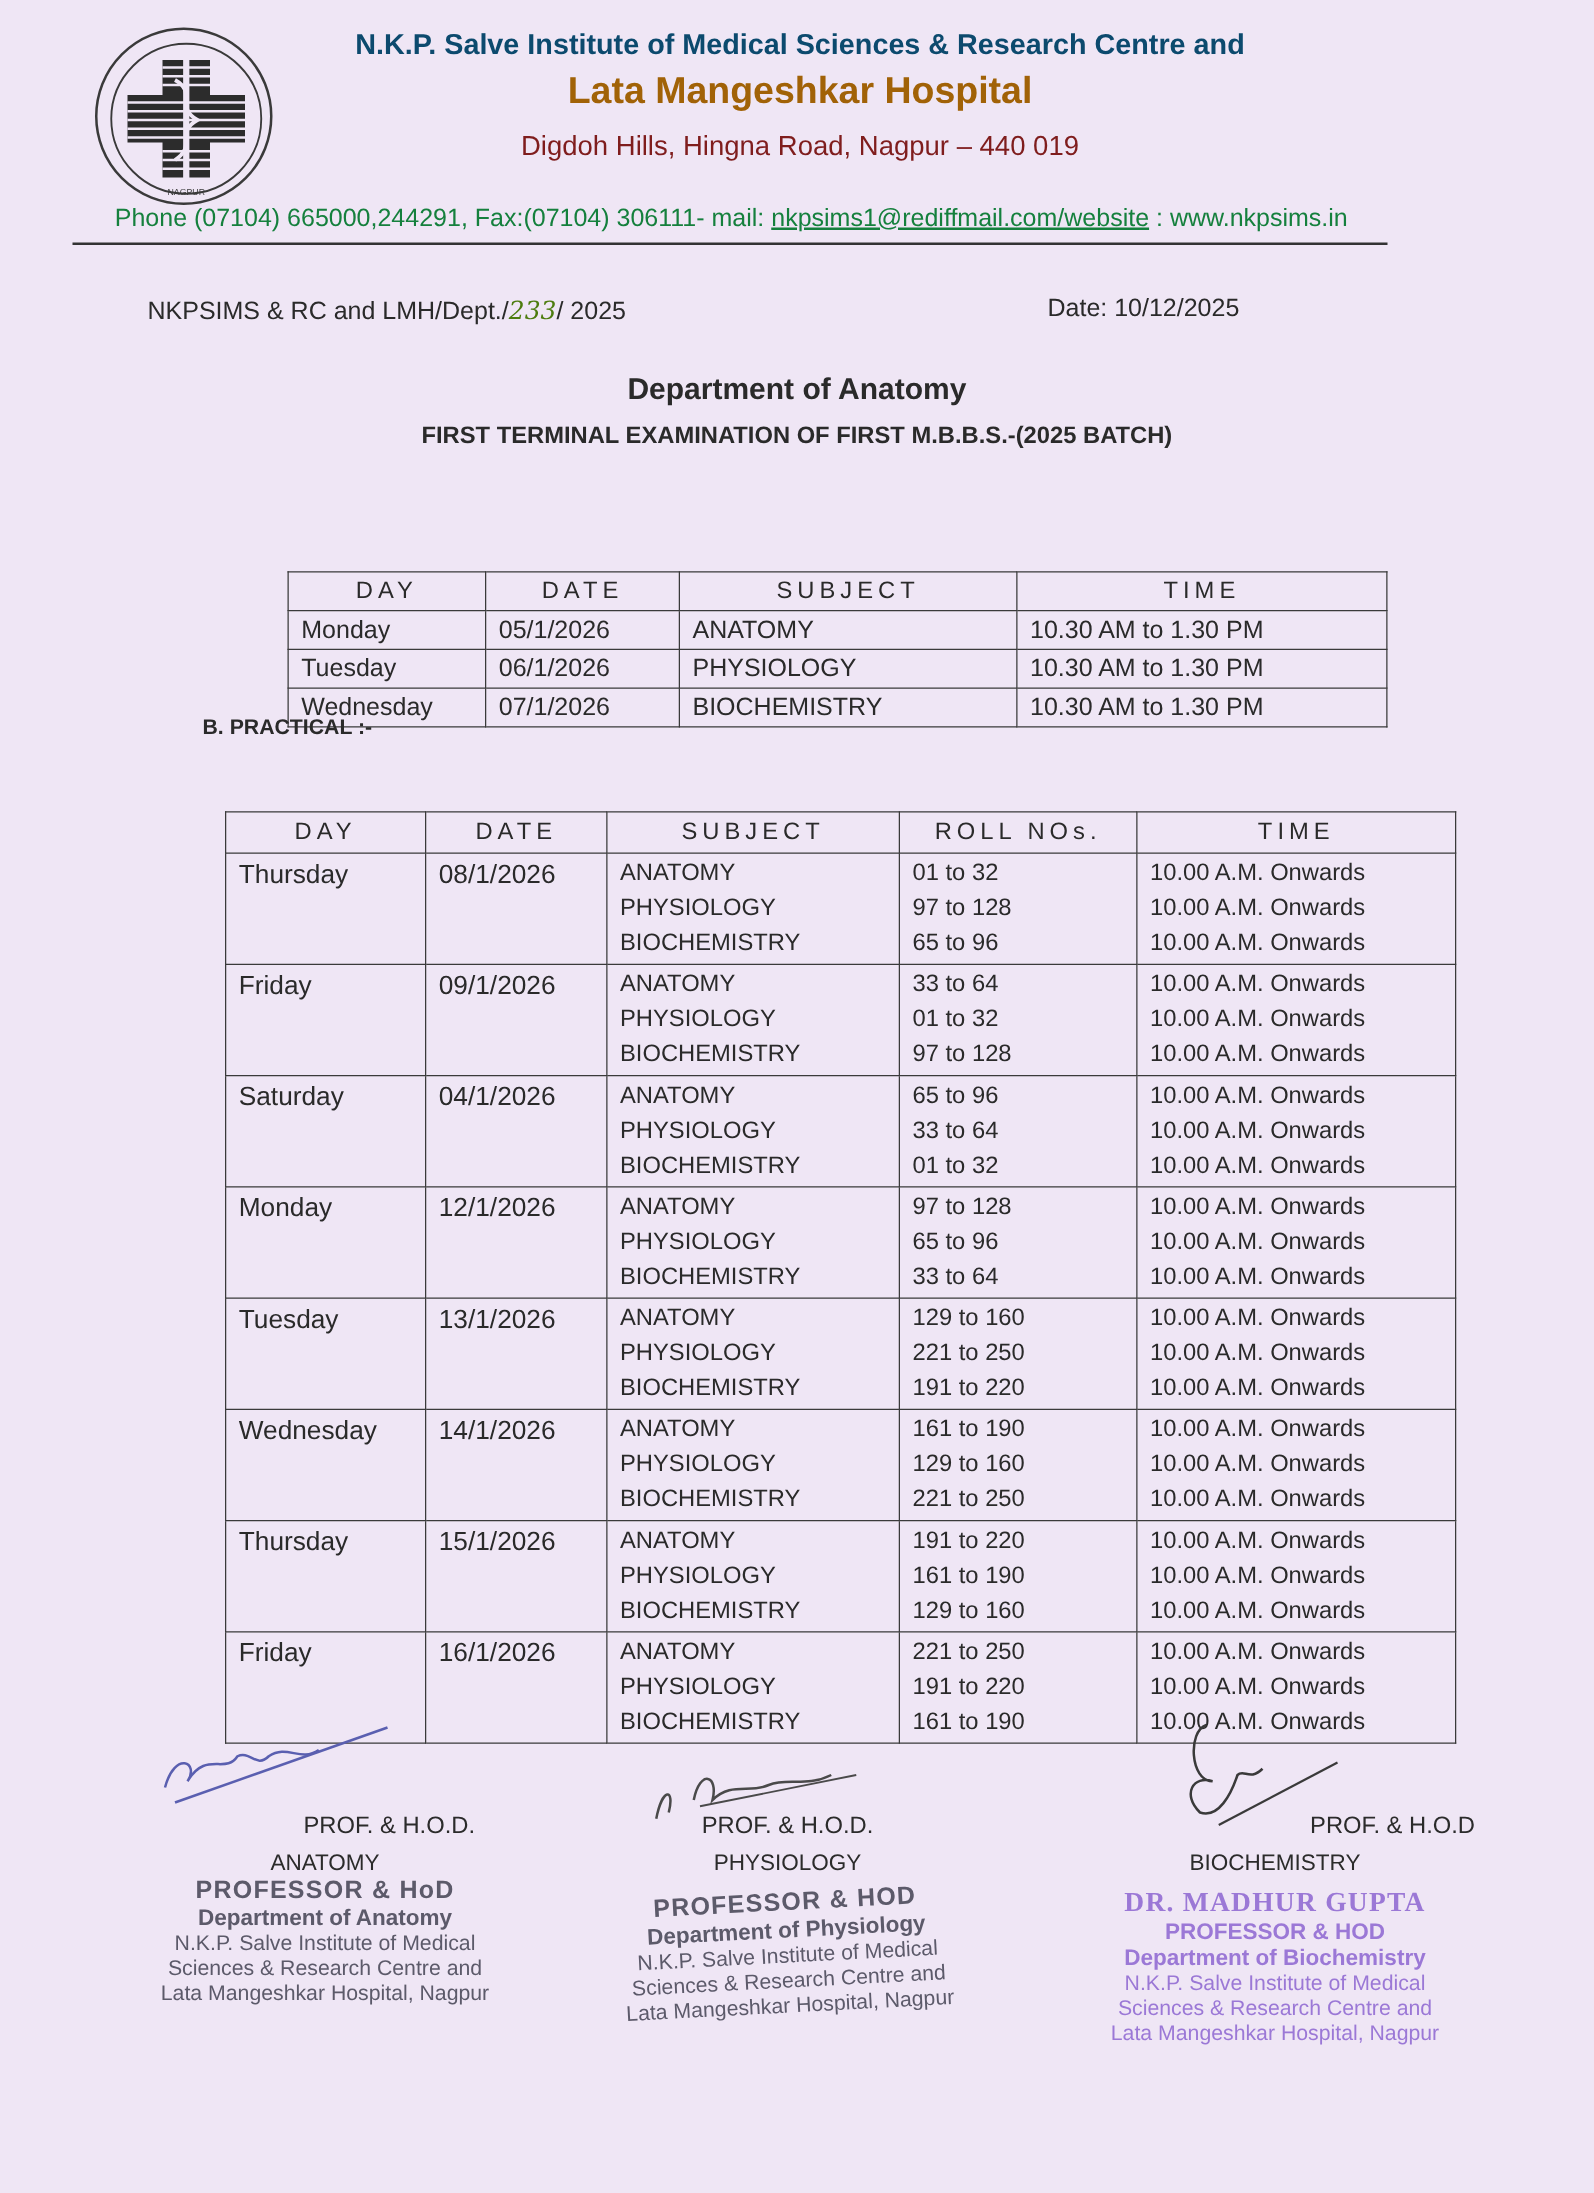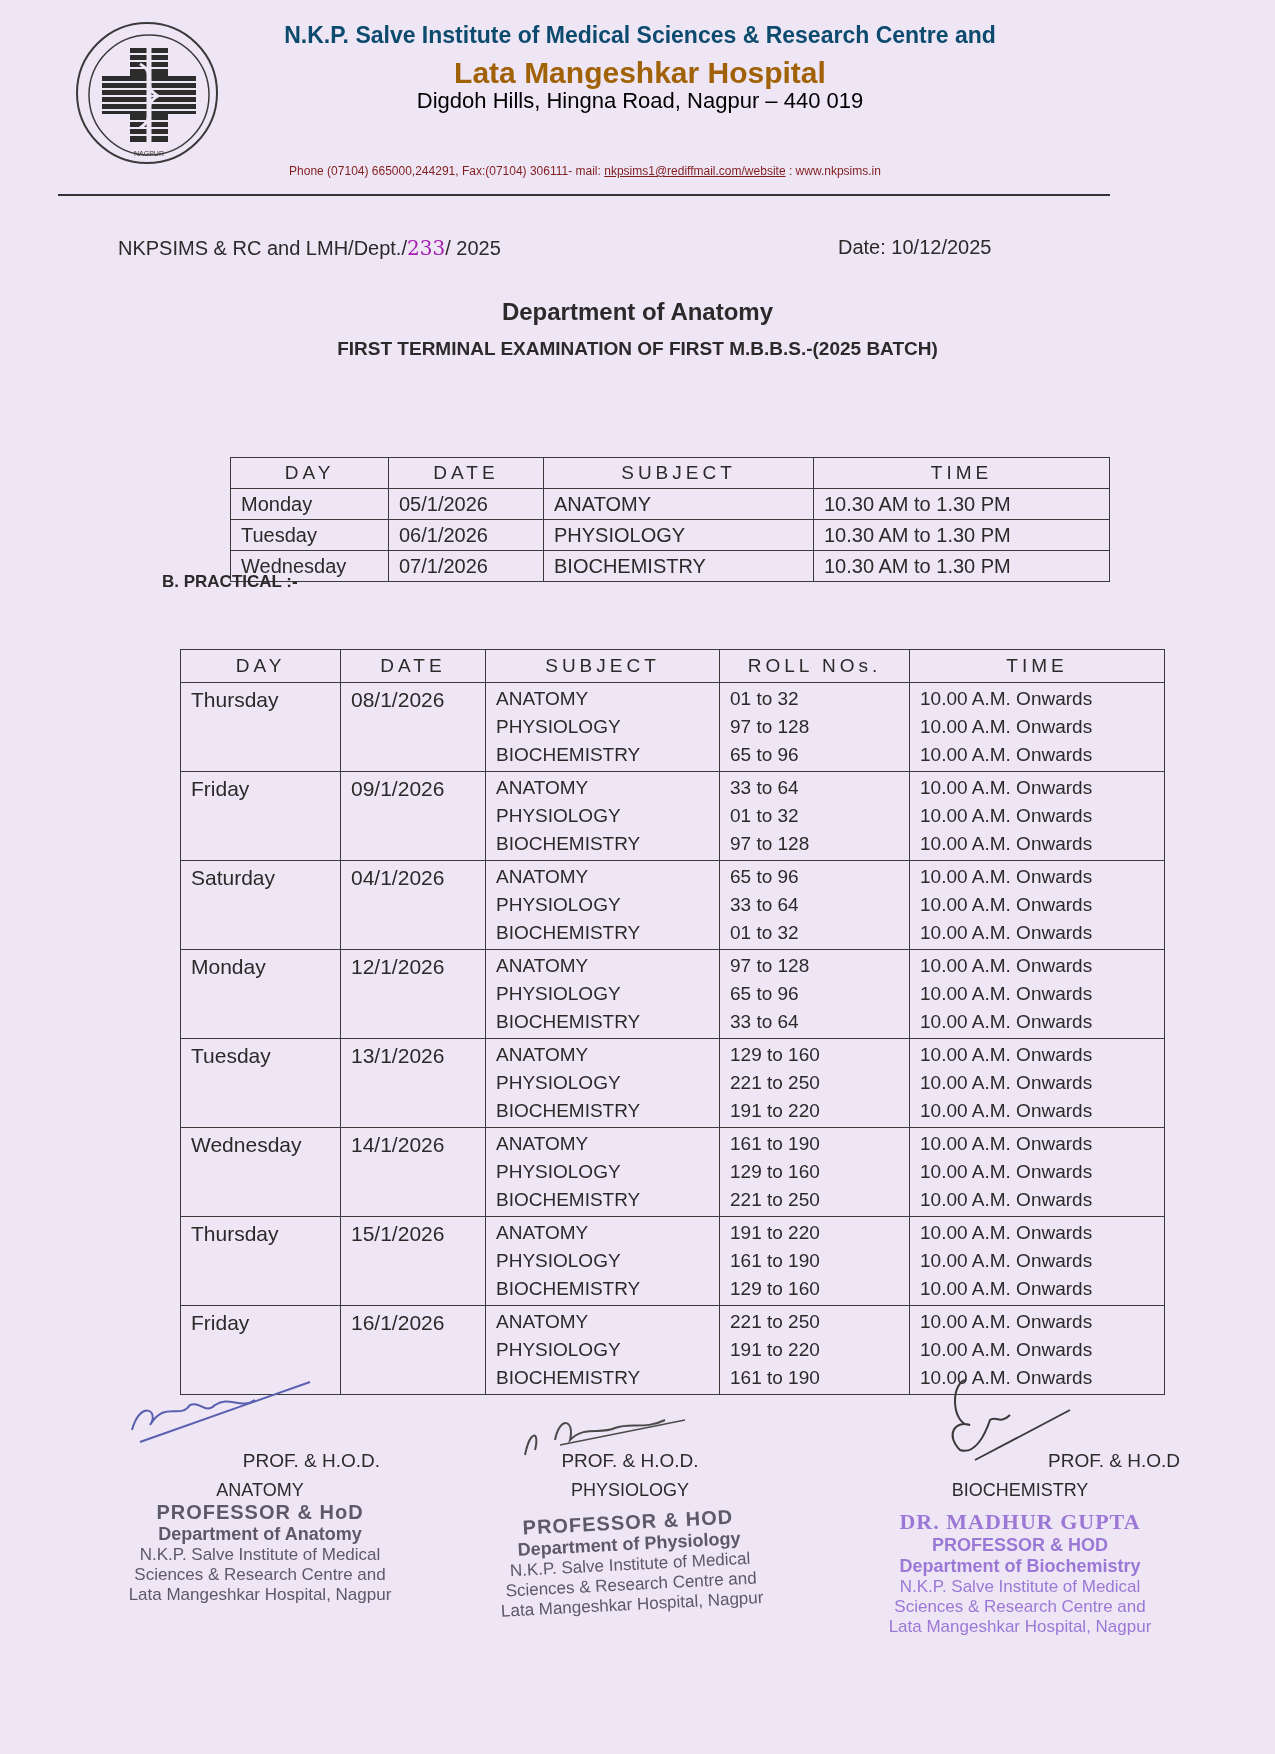--- a/index.html
+++ b/index.html
@@ -23,36 +23,36 @@
   .logo svg { position: absolute; left: 0; top: 0; }
   .inst-name {
     position: absolute; left: 245px; top: 22px; width: 790px;
     text-align: center; font-size: 23px; font-weight: bold; color: #0c4a6e;
   }
   .inst-name2 {
     position: absolute; left: 245px; top: 56px; width: 790px;
     text-align: center; font-size: 30px; font-weight: bold; color: #a16207;
   }
   .inst-addr {
-    position: absolute; left: 245px; top: 88px; width: 790px;
-    text-align: center; font-size: 22px; color: #000000;
+    position: absolute; left: 245px; top: 104px; width: 790px;
+    text-align: center; font-size: 22px; color: #7f1d1d;
   }
   .contact-line {
     position: absolute; left: 60px; top: 164px; width: 1050px;
-    text-align: center; font-size: 12px; color: #7f1d1d;
+    text-align: center; font-size: 20px; color: #15803d;
   }
   .contact-line .email { text-decoration: underline; }
   .head-rule {
     position: absolute; left: 58px; top: 194px; width: 1052px;
     height: 2px; background: #333;
   }
 
   
   .ref-no { position: absolute; left: 118px; top: 236px; font-size: 20px; }
-  .ref-no .hand { font-family: "DejaVu Serif", serif; color: #a21caf; }
+  .ref-no .hand { font-family: "DejaVu Serif", serif; font-style: italic; color: #4d7c0f; }
   .ref-date { position: absolute; left: 838px; top: 236px; font-size: 20px; }
 
   .dept-title {
     position: absolute; left: 0; top: 298px; width: 1275px;
     text-align: center; font-size: 24px; font-weight: bold;
   }
   .exam-title {
     position: absolute; left: 0; top: 338px; width: 1275px;
     text-align: center; font-size: 19px; font-weight: bold;
   }

